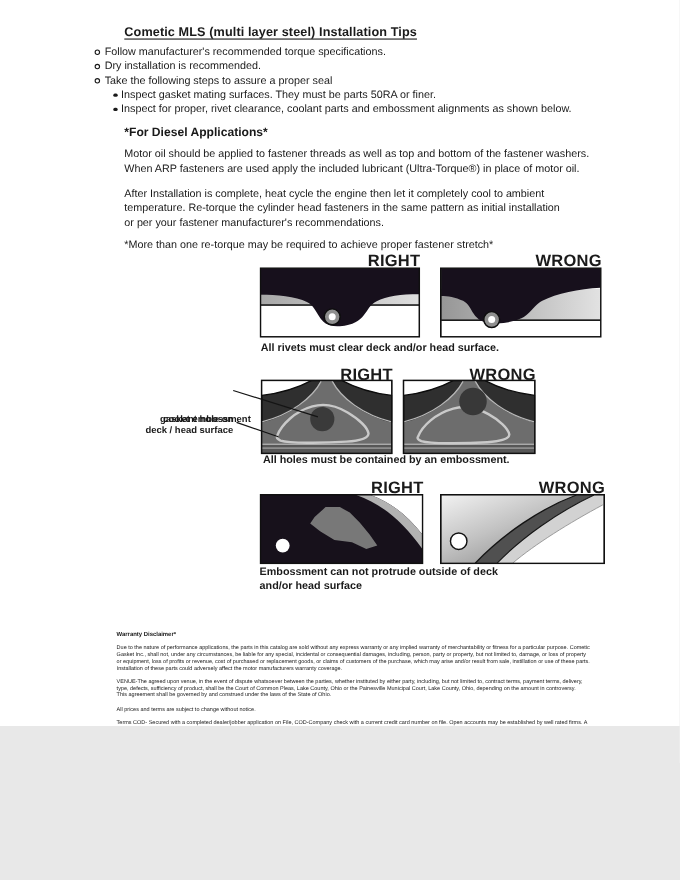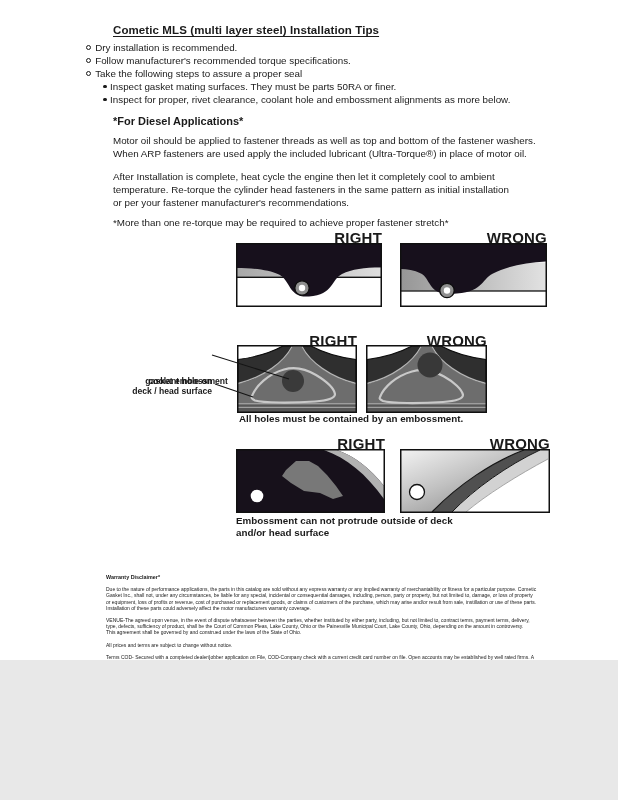--- a/index.html
+++ b/index.html
@@ -36,37 +36,37 @@
 </head>
 <body>
 
 <div class="page">
 
   <h1 class="abs title">Cometic MLS (multi layer steel) Installation Tips</h1>
 
   <div class="abs bullets">
     <div class="b">
       <span class="ring"></span>
-      <span class="txt">Dry installation is recommended.</span>
+      <span class="txt">Follow manufacturer's recommended torque specifications.</span>
     </div>
     <div class="b">
       <span class="ring"></span>
-      <span class="txt">Follow manufacturer's recommended torque specifications.</span>
+      <span class="txt">Dry installation is recommended.</span>
     </div>
     <div class="b">
       <span class="ring"></span>
       <span class="txt">Take the following steps to assure a proper seal</span>
     </div>
     <div class="b sub">
       <span class="dot"></span>
       <span class="txt">Inspect gasket mating surfaces.  They must be parts 50RA or finer.</span>
     </div>
     <div class="b sub">
       <span class="dot"></span>
-      <span class="txt">Inspect for proper, rivet clearance, coolant hole and embossment alignments as more below.</span>
+      <span class="txt">Inspect for proper, rivet clearance, coolant parts and embossment alignments as shown below.</span>
     </div>
   </div>
 
   <h2 class="abs h2">*For Diesel Applications*</h2>
   <p class="abs para p2">After Installation is complete, heat cycle the engine then let it completely cool to ambient
 temperature. Re-torque the cylinder head fasteners in the same pattern as initial installation
 or per your fastener manufacturer's recommendations.</p>
   <p class="abs para p1">Motor oil should be applied to fastener threads as well as top and bottom of the fastener washers.
 When ARP fasteners are used apply the included lubricant (Ultra-Torque®) in place of motor oil.</p>
   <p class="abs para note">*More than one re-torque may be required to achieve proper fastener stretch*</p>
@@ -101,20 +101,21 @@
     <rect x="0" y="0" width="147" height="64" fill="#ffffff"></rect>
     <rect x="1" y="19.5" width="145" height="28" fill="url(#gB)"></rect>
     <rect x="1" y="47.3" width="145" height="1.5" fill="#141414"></rect>
     <rect x="1" y="48.8" width="145" height="13.7" fill="#ffffff"></rect>
     <path d="M1,1 H146 V18.5 C126,19.5 106,23.5 93,30.5 C80,37.5 84,49.5 51,51 C28,52 31,35.5 21,30.5 C14,27 7,26 1,26 Z" fill="#17101c"></path>
     <circle cx="47" cy="47.5" r="7.2" fill="#8f8f8f" stroke="#0d0d0d" stroke-width="1.3"></circle>
     <circle cx="47" cy="47.5" r="3.2" fill="#ffffff"></circle>
     <rect x="0.75" y="0.75" width="145.5" height="62.5" fill="none" stroke="#101010" stroke-width="1.5"></rect>
   </svg>
 
+  <div class="abs caption" style="left:237px;top:311px;">All rivets must clear deck and/or head surface.</div>
 
   <div class="abs dglabel" style="left:237px;top:332px;width:120px;">RIGHT</div>
   <div class="abs dglabel" style="left:366px;top:332px;width:121px;">WRONG</div>
 
   <div class="abs callout" style="left:118px;top:341px;margin-top:36px;">coolant hole on
 deck / head surface</div>
   <div class="abs callout" style="left:134px;top:377px;">gasket embossment</div>
 
   <svg class="abs panel" style="left:237px;top:345px;" width="120" height="68" viewBox="0 0 120 68">
     <rect x="0" y="0" width="120" height="68" fill="#6d6d6d"></rect>

